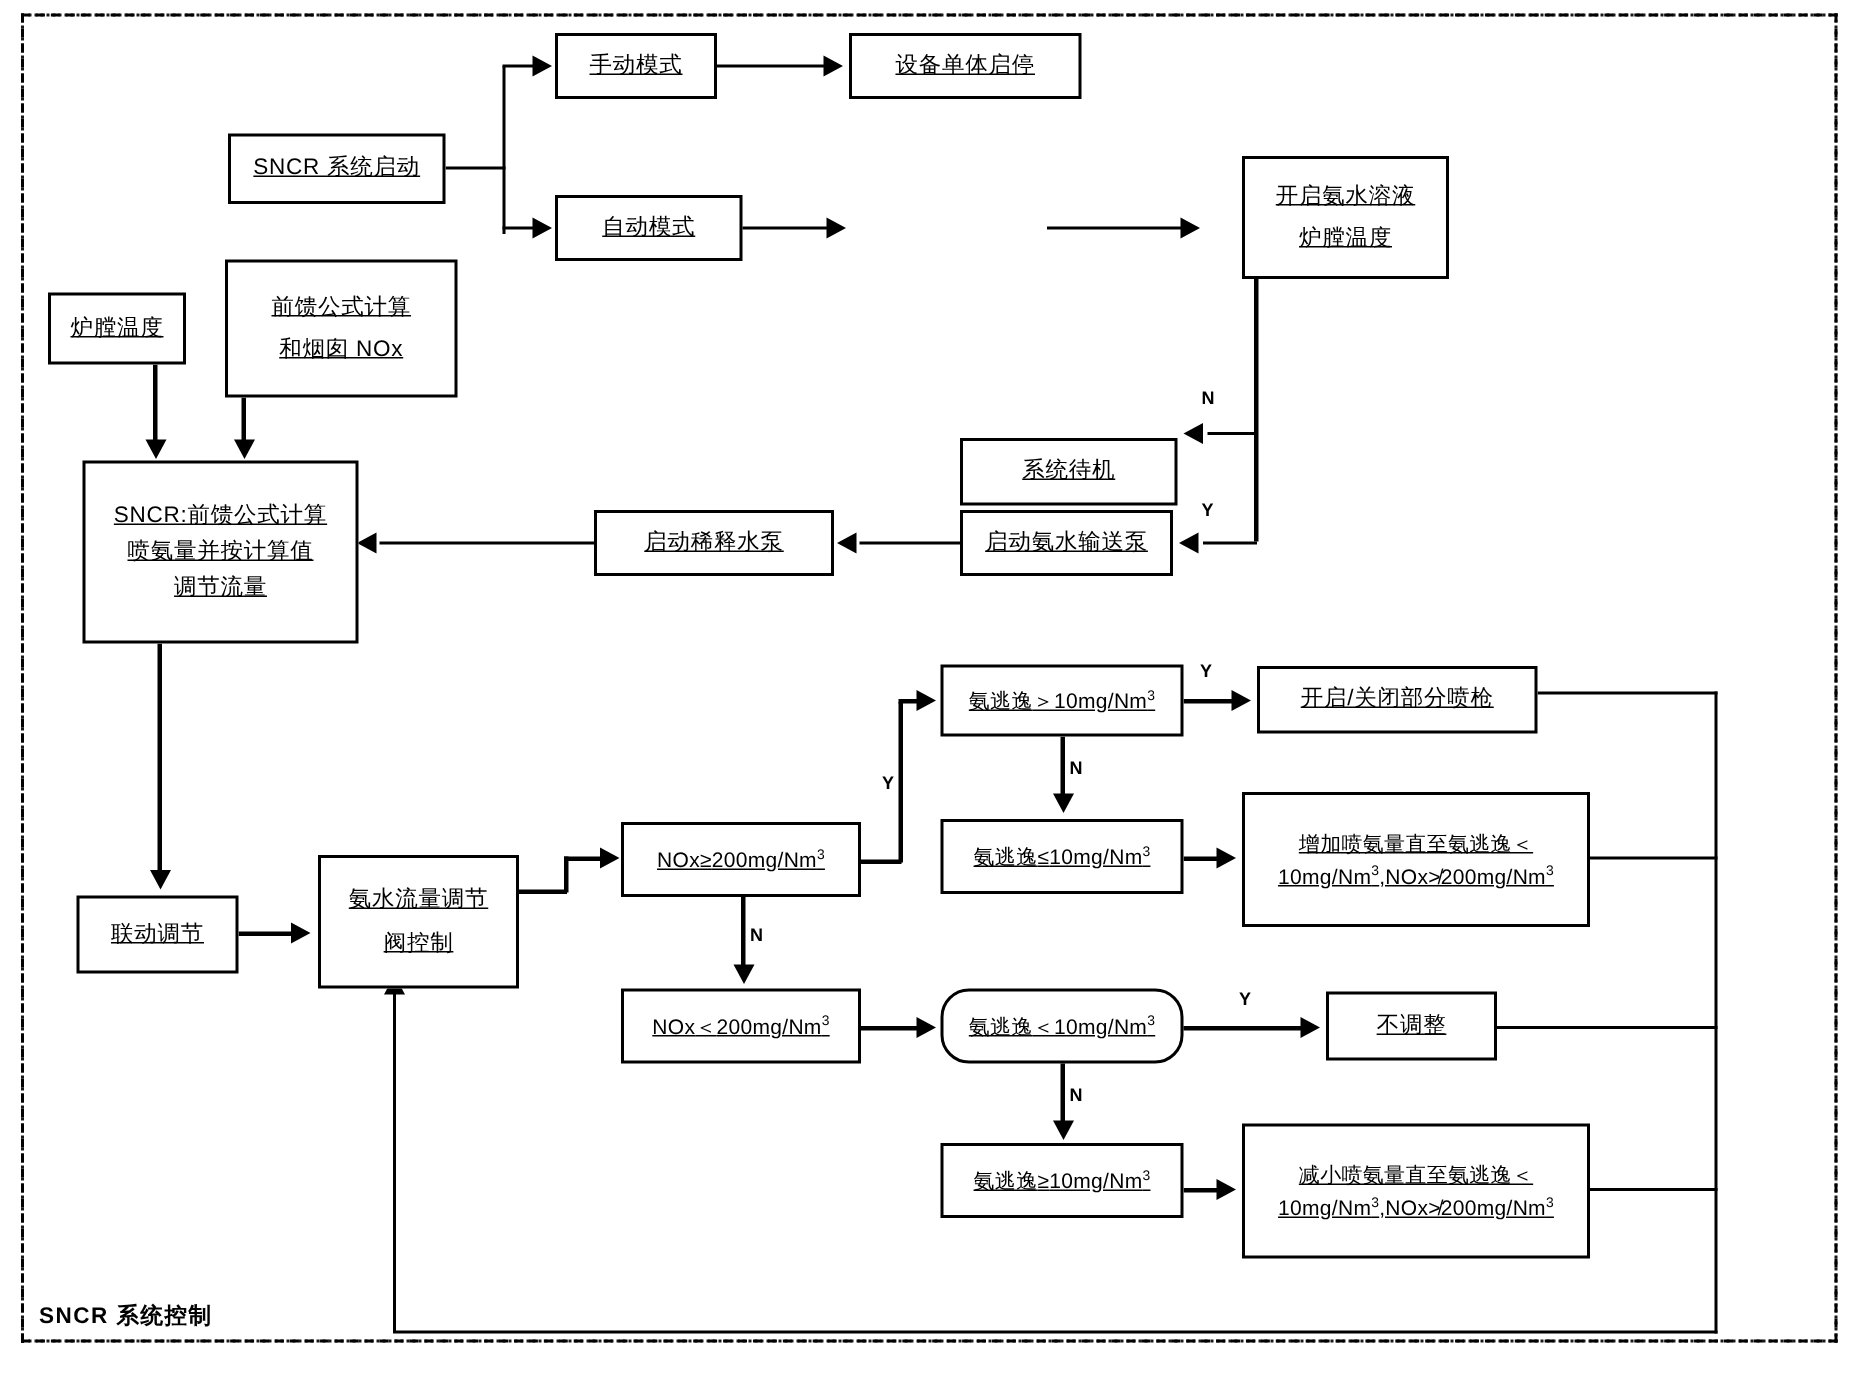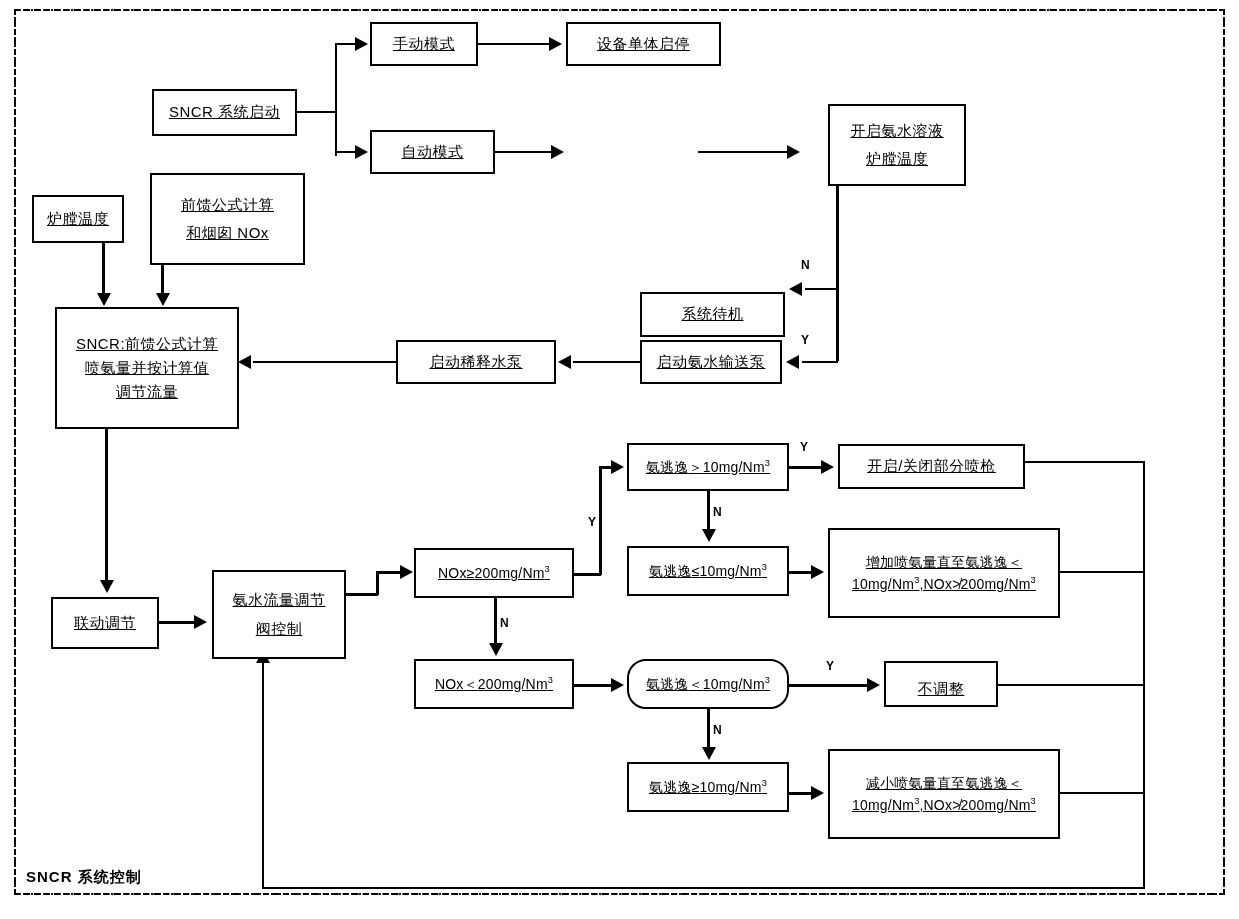--- a/index.html
+++ b/index.html
@@ -269,21 +269,21 @@
     <span class="ln">开启/关闭部分喷枪</span>
   </div>
 
   <div class="node small tight" style="left:828px; top:528px; width:232px; height:90px; font-size:14px;">
     <span class="ln">增加喷氨量直至氨逃逸＜</span>
     <span class="ln">
       <span>10mg/Nm</span><sup>3</sup><span>,NOx≯200mg/Nm</span><sup>3</sup>
     </span>
   </div>
 
-  <div class="node" style="left:884px; top:661px; width:114px; height:46px;justify-content:flex-end;">
+  <div class="node" style="left:884px; top:661px; width:114px; height:46px;">
     <span class="ln">不调整</span>
   </div>
 
   <div class="node small tight" style="left:828px; top:749px; width:232px; height:90px; font-size:14px;">
     <span class="ln">减小喷氨量直至氨逃逸＜</span>
     <span class="ln">
       <span>10mg/Nm</span><sup>3</sup><span>,NOx≯200mg/Nm</span><sup>3</sup>
     </span>
   </div>
 

